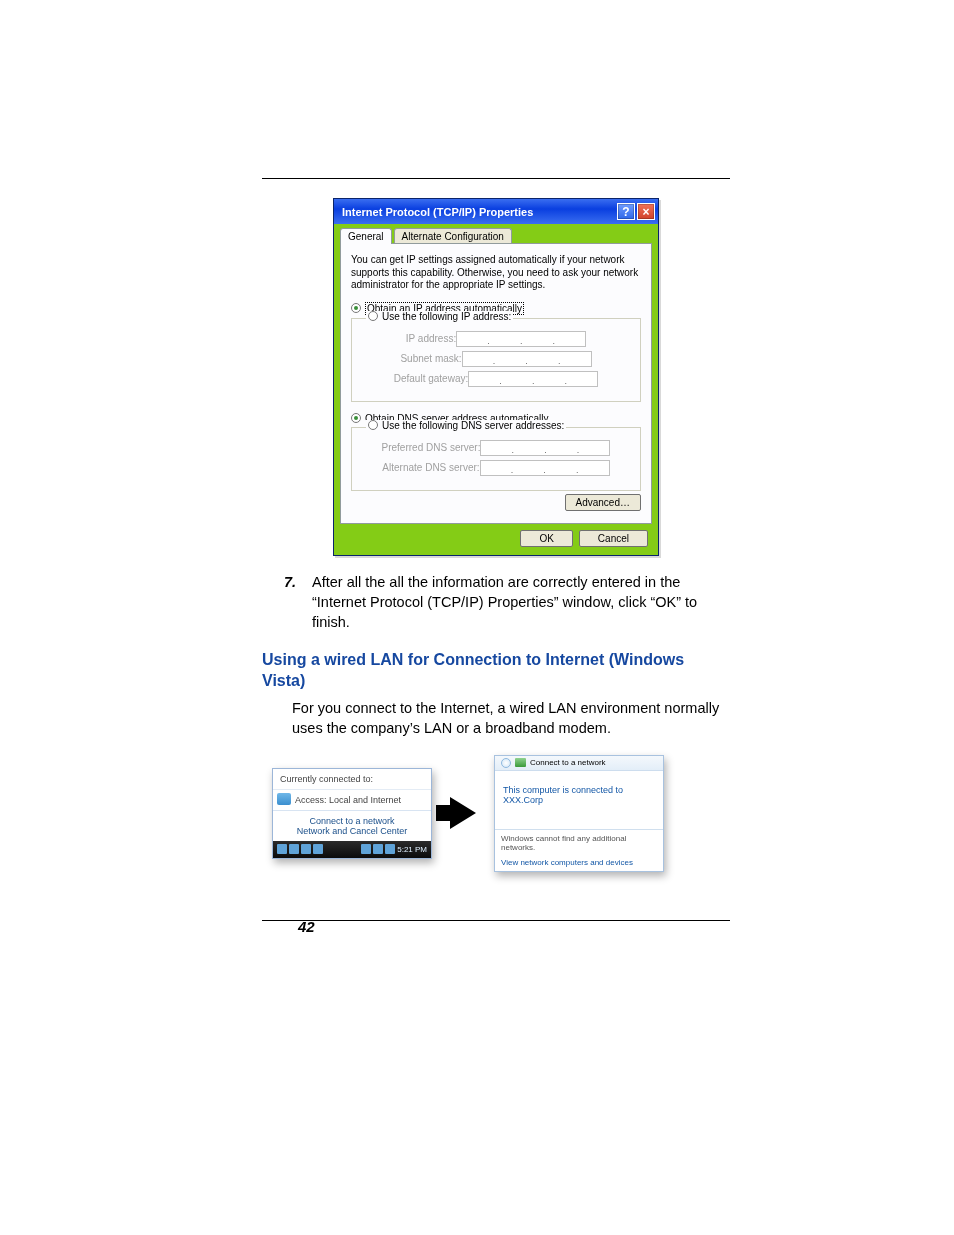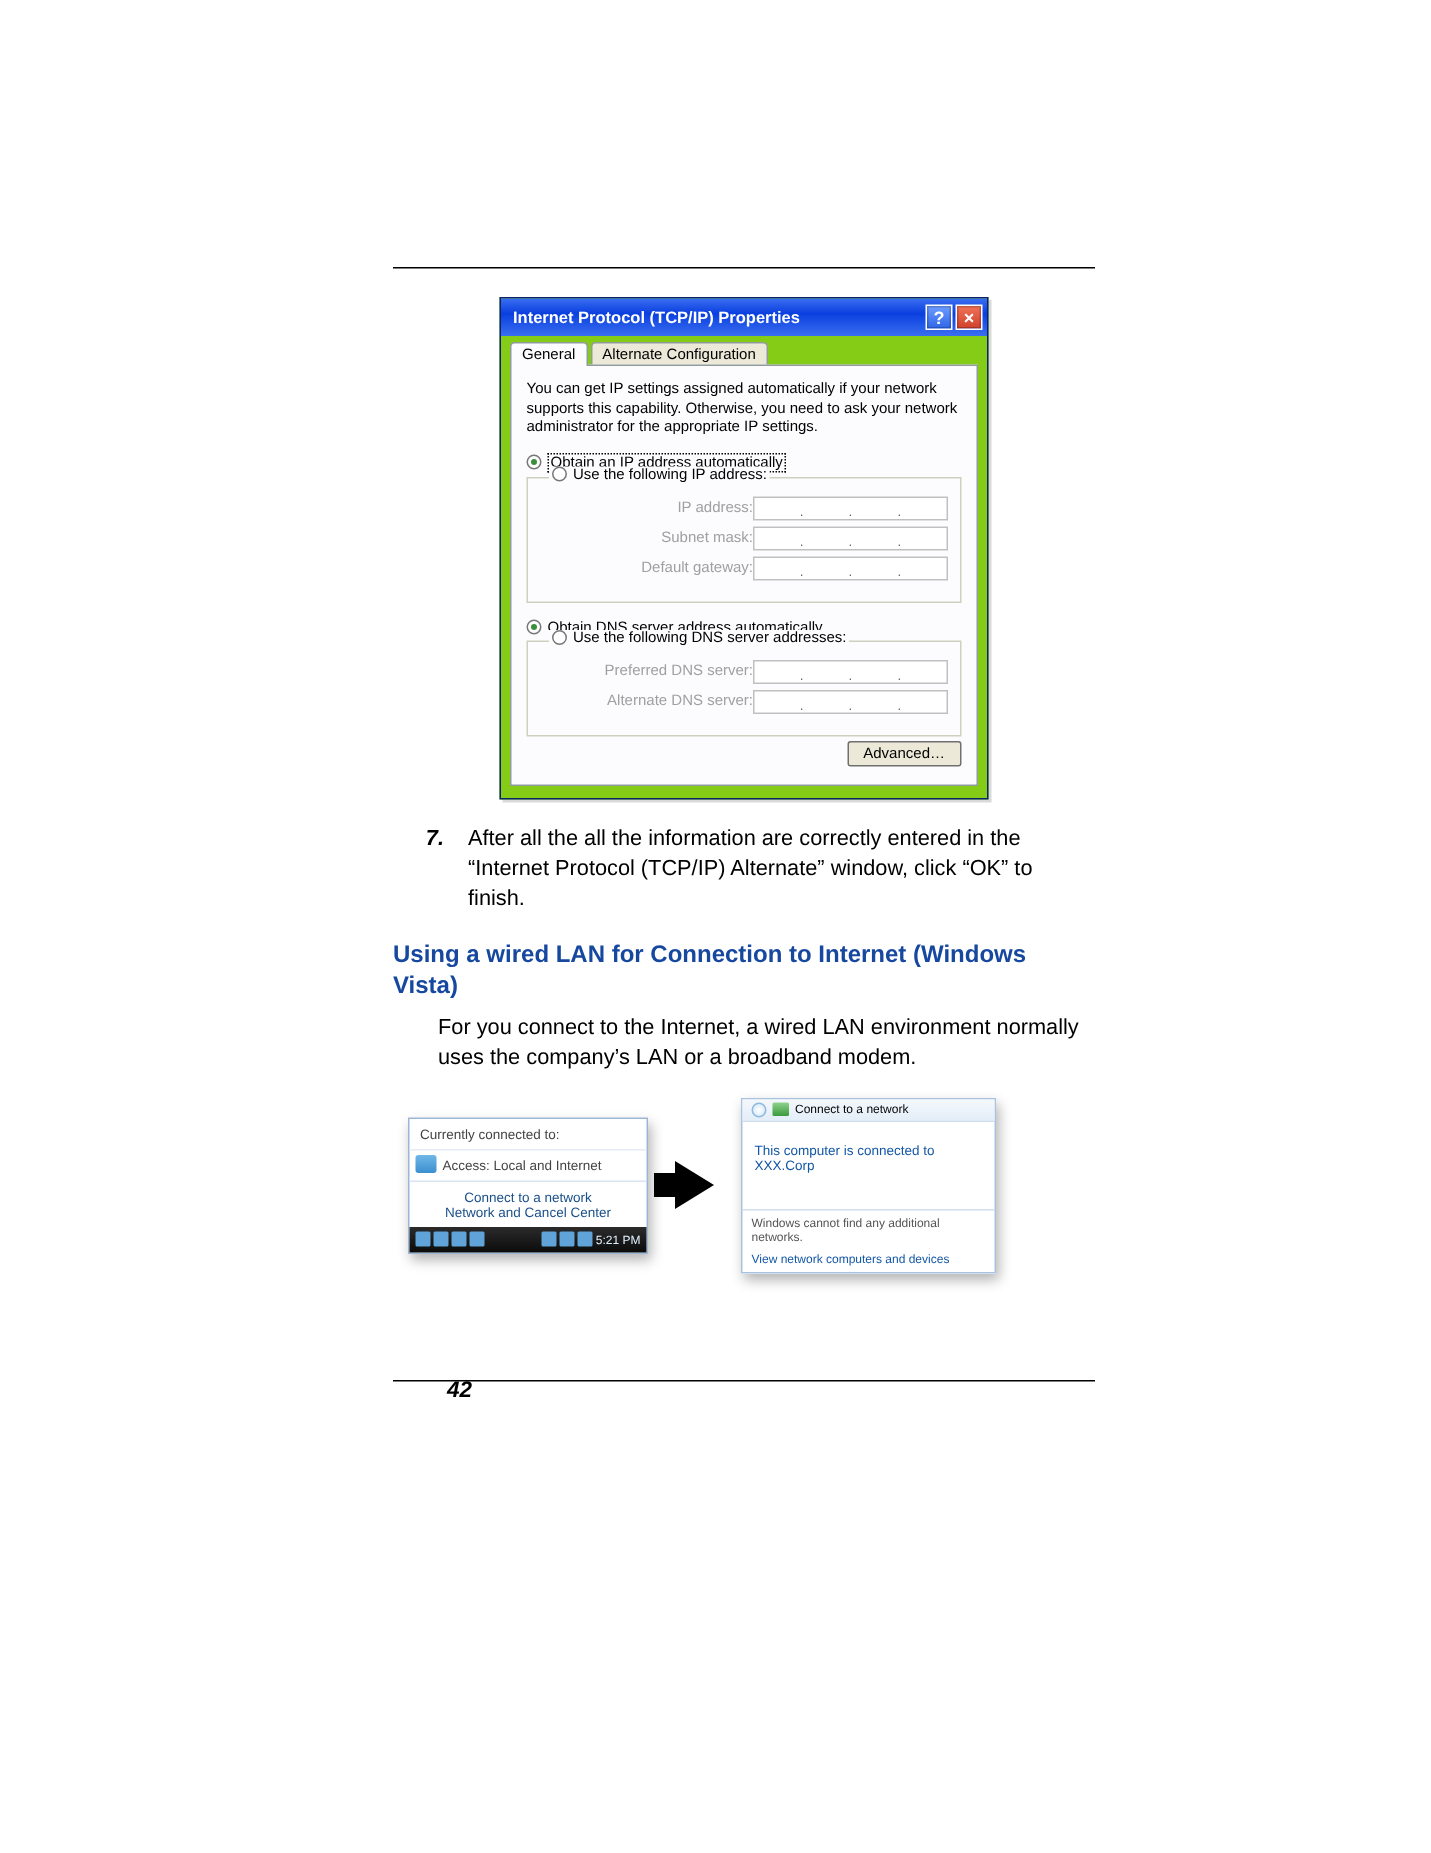--- a/index.html
+++ b/index.html
@@ -106,21 +106,21 @@
     border:1px solid #d0d0bf;
     padding:8px 8px 10px 8px;
     margin-top:3px;
     position:relative;
   }
   .xp-group-legend{
     position:absolute; top:-8px; left:14px; background:#fcfcfe; padding:0 2px;
     display:flex;align-items:center;gap:4px;
   }
 
-  .xp-field-row{display:flex;align-items:center;justify-content:flex-end;margin:4px 0;}
+  .xp-field-row{display:flex;align-items:center;justify-content:center;margin:4px 0;}
   .xp-field-label{color:#a0a0a0;}
   .ip-input{
     display:flex; gap:0;
     border:1px solid #c0c0c0;
     background:#fff;
     height:16px;
     width:130px;
     color:#666;
   }
   .ip-oct{width:32px;border-right:0;display:flex;align-items:flex-end;justify-content:center;font-size:9px;color:#666;}
@@ -308,26 +308,30 @@
                 <div class="ip-dot">.</div>
                 <div class="ip-oct"></div>
               </div>
           </div>
         </div>
 
         <div class="xp-adv-row">
           <div class="xp-button">Advanced…</div>
         </div>
       </div>
+      <div class="xp-actions">
+        <div class="xp-button">OK</div>
+        <div class="xp-button">Cancel</div>
+      </div>
     </div>
   </div>
 
   <div class="step-row">
     <div class="step-num">7.</div>
-    <div class="step-text">After all the all the information are correctly entered in the “Internet Protocol (TCP/IP) Alternate” window, click “OK” to finish.</div>
+    <div class="step-text">After all the all the information are correctly entered in the “Internet Protocol (TCP/IP) Properties” window, click “OK” to finish.</div>
   </div>
 
   <div class="section-heading">Using a wired LAN for Connection to Internet (Windows Vista)</div>
   <div class="section-body">For you connect to the Internet, a wired LAN environment normally uses the company’s LAN or a broadband modem.</div>
 
   <div class="vista-row">
     <div class="shadow-box">
       <div class="vista-popup">
         <div class="hdr">Currently connected to:</div>
         <div class="row br" style="color:#444;">

